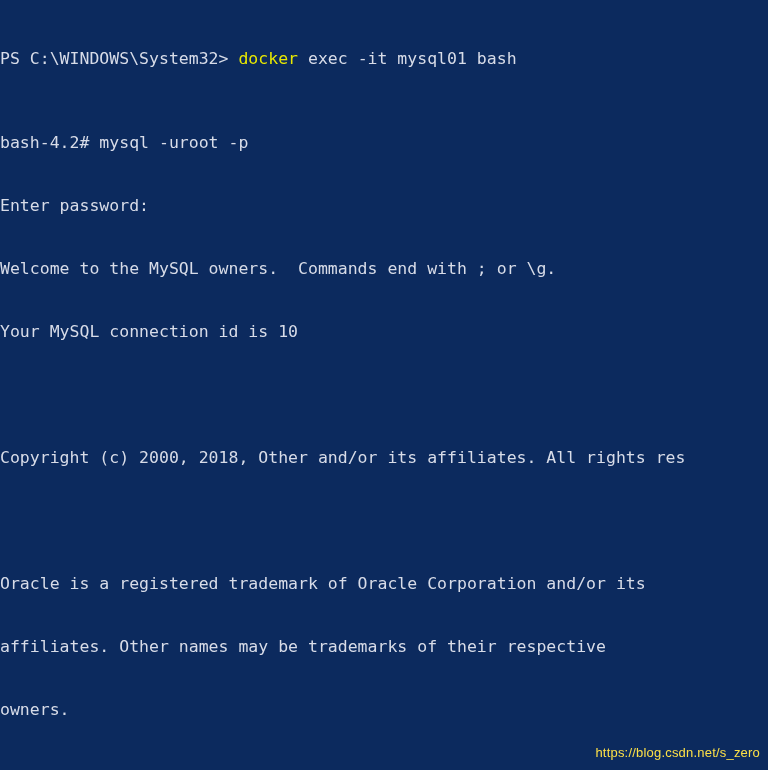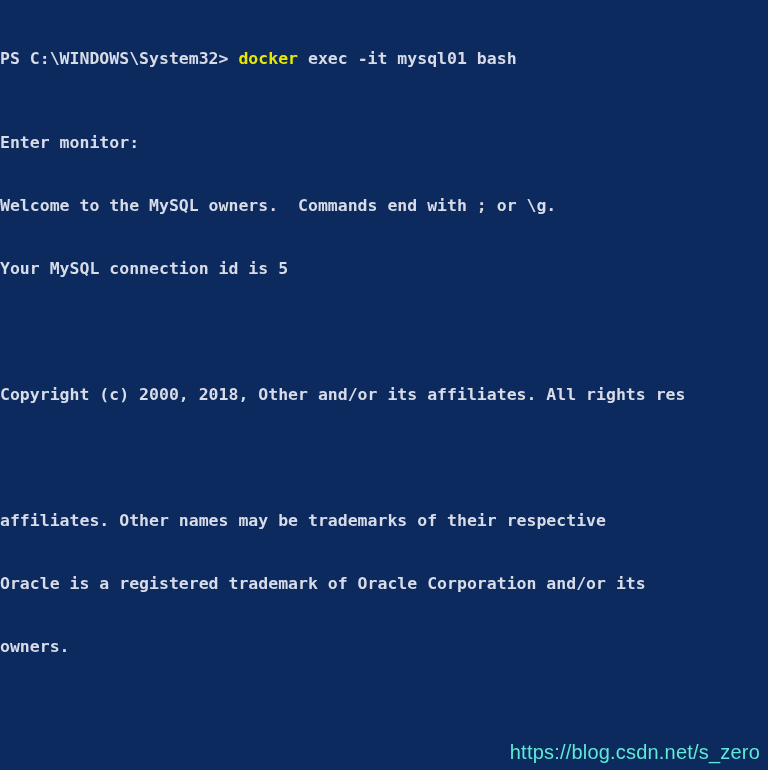--- a/index.html
+++ b/index.html
@@ -26,52 +26,52 @@
     top: -15px;          
     width: 768px;
     white-space: pre;
     letter-spacing: 0px;
   }
   .line {
     height: 21px;
     white-space: pre;
     overflow: hidden;
     text-overflow: clip;
-    font-weight: bold;
   }
   .blank { height: 21px; }
   .cmd-yellow { color: #e8e800; }
   #watermark {
     position: absolute;
     right: 8px;
     top: 742px;
     font-family: "Liberation Sans", "DejaVu Sans", sans-serif;
-    font-size: 20px;
-    color: #5eead4;
+    font-size: 13px;
+    color: #fde047;
     letter-spacing: 0.2px;
     white-space: nowrap;
     pointer-events: none;
   }
 </style>
 </head>
 <body>
 
 <div id="terminal">
   <div id="screen">
 
     <div class="line"><span>PS C:\WINDOWS\System32&gt; </span><span class="cmd-yellow">docker</span><span> exec -it mysql01 bash</span></div>
 
-    <div class="line">Enter monitor:</div>
+    <div class="line">bash-4.2# mysql -uroot -p</div>
+    <div class="line">Enter password:</div>
     <div class="line">Welcome to the MySQL owners.  Commands end with ; or \g.</div>
-    <div class="line">Your MySQL connection id is 5</div>
+    <div class="line">Your MySQL connection id is 10</div>
     <div class="line blank"></div>
     <div class="line">Copyright (c) 2000, 2018, Other and/or its affiliates. All rights res</div>
     <div class="line blank"></div>
+    <div class="line">Oracle is a registered trademark of Oracle Corporation and/or its</div>
     <div class="line">affiliates. Other names may be trademarks of their respective</div>
-    <div class="line">Oracle is a registered trademark of Oracle Corporation and/or its</div>
     <div class="line">owners.</div>
     
     
     
     
     
     
     
     
     

